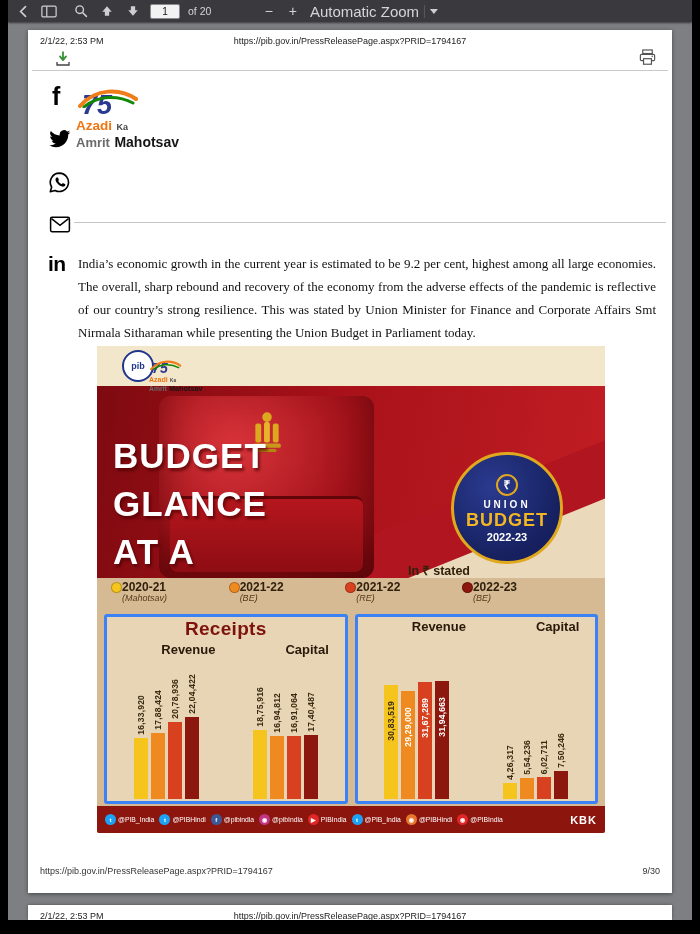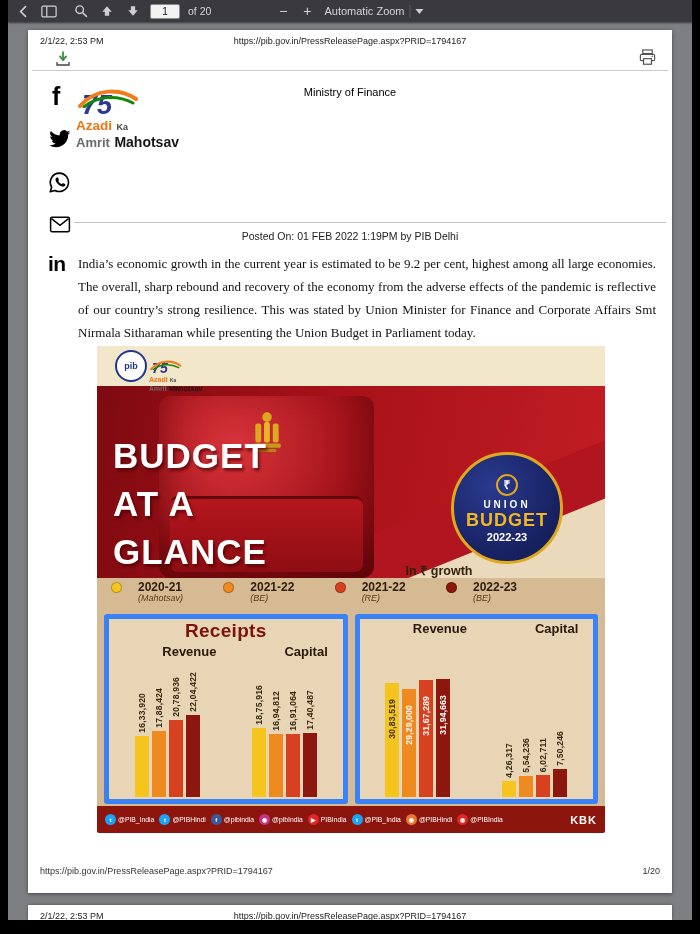--- a/index.html
+++ b/index.html
@@ -12,21 +12,21 @@
              display:flex; align-items:center; gap:8px; padding:0 6px; color:#d5d5d7;
              box-shadow:0 1px 2px rgba(0,0,0,.55); z-index:20; }
   .tbtn { display:flex; align-items:center; justify-content:center; width:18px; height:18px; }
   .tbtn svg { display:block; }
   .page-input { width:30px; height:15px; background:#f2f2f3; border:1px solid #8b8b8f; border-radius:2px;
                 font-size:10px; color:#111; text-align:center; font-family:"Liberation Sans",sans-serif; }
   .of-label { font-size:10.5px; color:#d5d5d7; }
   .zoom-cluster { position:absolute; left:50%; transform:translateX(-50%); display:flex; align-items:center; gap:10px; height:22px; }
   .zoom-sign { font-size:14px; line-height:14px; color:#d5d5d7; width:14px; text-align:center; }
   .zoom-select { display:flex; align-items:center; gap:5px; }
-  .zoom-label { font-size:11px; }
+  .zoom-label { font-size:15px; }
   .vdiv { width:1px; height:13px; background:#5b5b60; }
   .caret { width:0; height:0; border-left:4px solid transparent; border-right:4px solid transparent; border-top:5px solid #cfcfd2; }
 
   
   .pdf-page { position:absolute; left:20px; top:30px; width:644px; height:863px; background:#fff;
               box-shadow:0 1px 4px rgba(0,0,0,.45); }
   .pdf-page2 { position:absolute; left:20px; top:905px; width:644px; height:15px; background:#fff; overflow:hidden;
                box-shadow:0 0 3px rgba(0,0,0,.4); }
   .abs { position:absolute; }
   .p-datetime { left:12px; top:6px; font-size:9px; color:#222; }
@@ -60,21 +60,21 @@
   .az-l2 { line-height:15px; }
   .az-azadi { color:#ee7511; font-weight:700; font-size:13.5px; }
   .az-ka { color:#444; font-size:9px; font-weight:700; }
   .az-amrit { color:#6a6a6a; font-size:13px; font-weight:700; }
   .az-mah { color:#161616; font-size:14px; font-weight:800; }
   .azadi.mini { transform:scale(.52); transform-origin:left center; top:2px; left:52px; }
 
   
   .infographic { left:69px; top:316px; width:508px; height:487px; overflow:hidden; border-radius:2px; background:#d6ba93; }
   .ig-band { position:absolute; top:0; left:0; right:0; height:40px; background:#f2e6cb; z-index:4; }
-  .pib-logo { position:absolute; left:18px; top:4px; width:32px; height:32px; border-radius:50%;
+  .pib-logo { position:absolute; left:25px; top:4px; width:32px; height:32px; border-radius:50%;
               background:#fff; border:2.5px solid #20368c; display:flex; align-items:center; justify-content:center;
               font-size:9px; font-weight:800; color:#20368c; }
   .ig-hero { position:absolute; top:40px; left:0; right:0; height:192px;
              background:linear-gradient(100deg,#7e0a10,#a81119 45%,#c21e24); overflow:hidden; }
   .swoosh { position:absolute; left:150px; top:104px; width:640px; height:460px; background:#eadabb;
             border-radius:50%; transform:rotate(-18deg); }
   .ribbon { position:absolute; left:140px; top:92px; width:560px; height:54px; background:#b01520;
             border-radius:60px; transform:rotate(-22deg); }
   .briefcase { position:absolute; left:62px; top:10px; width:215px; height:182px; border-radius:12px;
                background:radial-gradient(ellipse at 35% 28%, #d8343a, #a3121a 60%, #7c0a10);
@@ -89,26 +89,26 @@
            display:flex; flex-direction:column; align-items:center; justify-content:center; }
   .badge-coin { width:22px; height:22px; border-radius:50%; border:2px solid #e0a81e; color:#fff;
                 display:flex; align-items:center; justify-content:center; font-size:12px; font-weight:700; }
   .badge-union { font-size:10px; letter-spacing:3px; color:#fff; font-weight:700; margin-top:3px; }
   .badge-budget { font-size:18px; font-weight:800; color:#f2b722; letter-spacing:1px; }
   .badge-year { font-size:11px; color:#fff; font-weight:700; }
   .in-crore { position:absolute; left:282px; top:216px; z-index:5; width:120px; text-align:center;
               font-size:12.5px; font-weight:700; color:#33210c; }
   .ig-tan { position:absolute; left:0; right:0; top:232px; bottom:27px; background:#d6ba93; }
   .ig-legend { position:absolute; top:235px; left:14px; right:88px; display:flex; justify-content:space-between; z-index:6; }
-  .lg-item { display:flex; gap:16px; align-items:flex-start; }
+  .lg-item { display:flex; gap:0; align-items:flex-start; }
   .lg-dot { width:11px; height:11px; border-radius:50%; margin-top:1px; border:1px solid rgba(0,0,0,.25); }
   .lg-year { font-size:12px; font-weight:700; color:#30200d; line-height:12px; }
   .lg-note { font-size:9px; font-style:italic; color:#553a1b; }
   .ig-charts { position:absolute; top:268px; left:7px; right:7px; bottom:29px; display:flex; gap:7px; z-index:6; }
-  .panel { flex:1; position:relative; background:#e7d5b5; border:5px solid #3b82f6; border-radius:3px; }
+  .panel { flex:1; position:relative; background:#e7d5b5; border:3px solid #3b82f6; border-radius:3px; }
   .panel-title { text-align:center; font-size:19px; font-weight:800; color:#7d120b; margin-top:1px; letter-spacing:.3px; }
   .grp-labels { display:flex; margin-top:2px; }
   .grp-labels span { flex:1; text-align:center; font-size:13px; font-weight:600; color:#2a180a;padding-left:44px; }
   .bars-row { position:absolute; left:0; right:0; bottom:2px; height:150px; display:flex; justify-content:space-around; align-items:flex-end; }
   .bar-group { display:flex; gap:3px; align-items:flex-end; height:150px; }
   .bar-wrap { position:relative; width:14px; height:150px; display:flex; align-items:flex-end; justify-content:center; }
   .bar { width:14px; }
   .bar-label { position:absolute; left:50%; writing-mode:vertical-rl; transform:translateX(-50%) rotate(180deg);
                font-size:8.5px; font-weight:700; letter-spacing:.2px; white-space:nowrap; }
   .ig-social { position:absolute; left:0; right:0; bottom:0; height:27px; background:#8c150e;
@@ -201,34 +201,32 @@
         </svg>
       </button>
       <button class="abs share-btn share-em">
         <svg width="22" height="17" viewBox="0 0 24 19">
           <rect x="1.5" y="1.5" width="21" height="16" rx="1.5" stroke="#000" stroke-width="1.7" fill="none"></rect>
           <path d="M2.5 3 12 10.5 21.5 3" stroke="#000" stroke-width="1.7" fill="none"></path>
         </svg>
       </button>
       <button class="abs share-btn share-in">in</button>
 
-      <div class="abs ministry">Ministry of Finance</div>
 
       <div class="azadi azadi-main">
         <svg class="az-swoosh" width="62" height="22" viewBox="0 0 62 22">
           <path d="M2 20 C 18 2, 42 2, 58 13" stroke="#f07d1a" stroke-width="4" fill="none" stroke-linecap="round"></path>
           <path d="M6 21 C 20 9, 40 9, 55 17" stroke="#138808" stroke-width="3" fill="none" stroke-linecap="round"></path>
         </svg>
         <div class="az-num">75</div>
         <div class="az-l1"><span class="az-azadi">Azadi</span> <span class="az-ka">Ka</span></div>
         <div class="az-l2"><span class="az-amrit">Amrit</span> <span class="az-mah">Mahotsav</span></div>
       </div>
 
       <div class="abs hr2"></div>
-      <div class="abs posted">Posted On: 01 FEB 2022 1:19PM by PIB Delhi</div>
       <p class="abs body-text">India’s economic growth in the current year is estimated to be 9.2 per cent, highest among all large economies. The overall, sharp rebound and recovery of the economy from the adverse effects of the pandemic is reflective of our country’s strong resilience. This was stated by Union Minister for Finance and Corporate Affairs Smt Nirmala Sitharaman while presenting the Union Budget in Parliament today.</p>
 
       <div class="abs infographic">
         <div class="ig-band">
           <div class="pib-logo">pib</div>
           <div class="azadi mini">
             <svg class="az-swoosh" width="62" height="22" viewBox="0 0 62 22">
               <path d="M2 20 C 18 2, 42 2, 58 13" stroke="#f07d1a" stroke-width="4" fill="none" stroke-linecap="round"></path>
               <path d="M6 21 C 20 9, 40 9, 55 17" stroke="#138808" stroke-width="3" fill="none" stroke-linecap="round"></path>
             </svg>
@@ -246,32 +244,32 @@
               <circle cx="17" cy="6" r="4.5" fill="#dca91e"></circle>
               <rect x="6" y="12" width="5.5" height="18" rx="2" fill="#dca91e"></rect>
               <rect x="14.2" y="10.5" width="5.5" height="19.5" rx="2" fill="#e8b52a"></rect>
               <rect x="22.5" y="12" width="5.5" height="18" rx="2" fill="#dca91e"></rect>
               <rect x="4" y="31" width="26" height="4" rx="1.5" fill="#c8991a"></rect>
               <rect x="8" y="36" width="18" height="3" rx="1.5" fill="#b4880f"></rect>
             </svg>
           </div>
           <div class="ig-title">
             <div>BUDGET</div>
+            <div>GLANCE</div>
             <div>AT A</div>
-            <div>GLANCE</div>
           </div>
         </div>
 
         <div class="badge">
           <div class="badge-coin">₹</div>
           <div class="badge-union">UNION</div>
           <div class="badge-budget">BUDGET</div>
           <div class="badge-year">2022-23</div>
         </div>
-        <div class="in-crore">In ₹ growth</div>
+        <div class="in-crore">In ₹ stated</div>
 
         <div class="ig-tan"></div>
         <div class="ig-legend">
             <div class="lg-item">
               <span class="lg-dot" style="background: rgb(246, 197, 29);"></span>
               <div class="lg-txt">
                 <div class="lg-year">2020-21</div>
                 <div class="lg-note">(Mahotsav)</div>
               </div>
             </div>
@@ -423,21 +421,21 @@
               <div class="soc-item">
                 <span class="soc-ic" style="background: rgb(224, 39, 39);">◉</span>
                 <span class="soc-h">@PIBIndia</span>
               </div>
             </div>
           <span class="kbk">KBK</span>
         </div>
       </div>
 
       <span class="abs f-url">https://pib.gov.in/PressReleasePage.aspx?PRID=1794167</span>
-      <span class="abs f-page">1/20</span>
+      <span class="abs f-page">9/30</span>
     </div>
 
     <div class="pdf-page2">
       <span class="abs p-datetime">2/1/22, 2:53 PM</span>
       <span class="abs p-url">https://pib.gov.in/PressReleasePage.aspx?PRID=1794167</span>
     </div>
 
   </div>
 </div>
 

